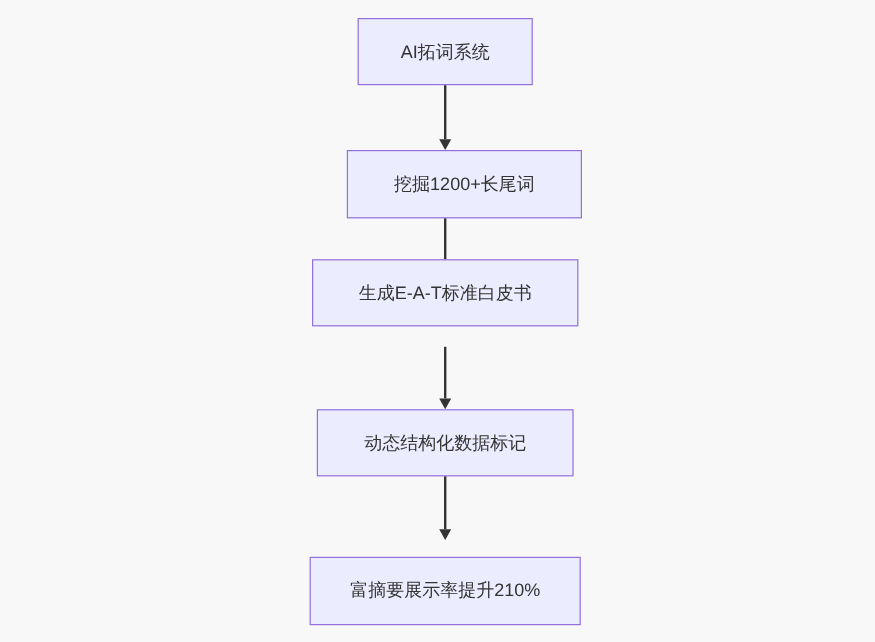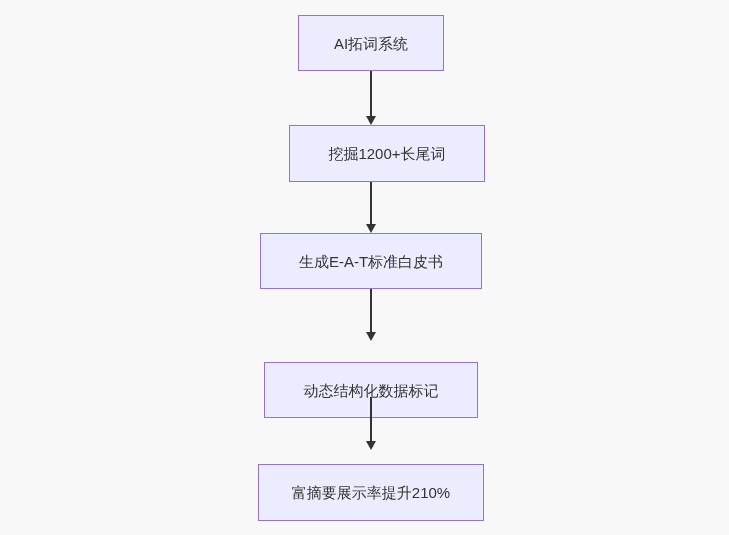--- a/index.html
+++ b/index.html
@@ -71,30 +71,30 @@
 
   <div class="node" style="left:371px; top:125px; width:196px; height:57px;margin-left:16px;">
     <span class="node-label">挖掘1200+长尾词</span>
   </div>
 
   <div class="arrow" style="left:371px; top:182px; height:51px;">
     <div class="arrow-line"></div>
     <div class="arrow-head"></div>
   </div>
 
-  <div class="node" style="left:371px; top:233px; width:222px; height:56px;">
+  <div class="node" style="left:371px; top:216px; width:222px; height:56px;">
     <span class="node-label">生成E-A-T标准白皮书</span>
   </div>
 
   <div class="arrow" style="left:371px; top:289px; height:52px;">
     <div class="arrow-line"></div>
     <div class="arrow-head"></div>
   </div>
 
-  <div class="node" style="left:371px; top:341px; width:214px; height:56px;margin-top:21px;">
+  <div class="node" style="left:371px; top:341px; width:214px; height:56px;">
     <span class="node-label">动态结构化数据标记</span>
   </div>
 
   <div class="arrow" style="left:371px; top:397px; height:53px;">
     <div class="arrow-line"></div>
     <div class="arrow-head"></div>
   </div>
 
   <div class="node" style="left:371px; top:464px; width:226px; height:57px;">
     <span class="node-label">富摘要展示率提升210%</span>

